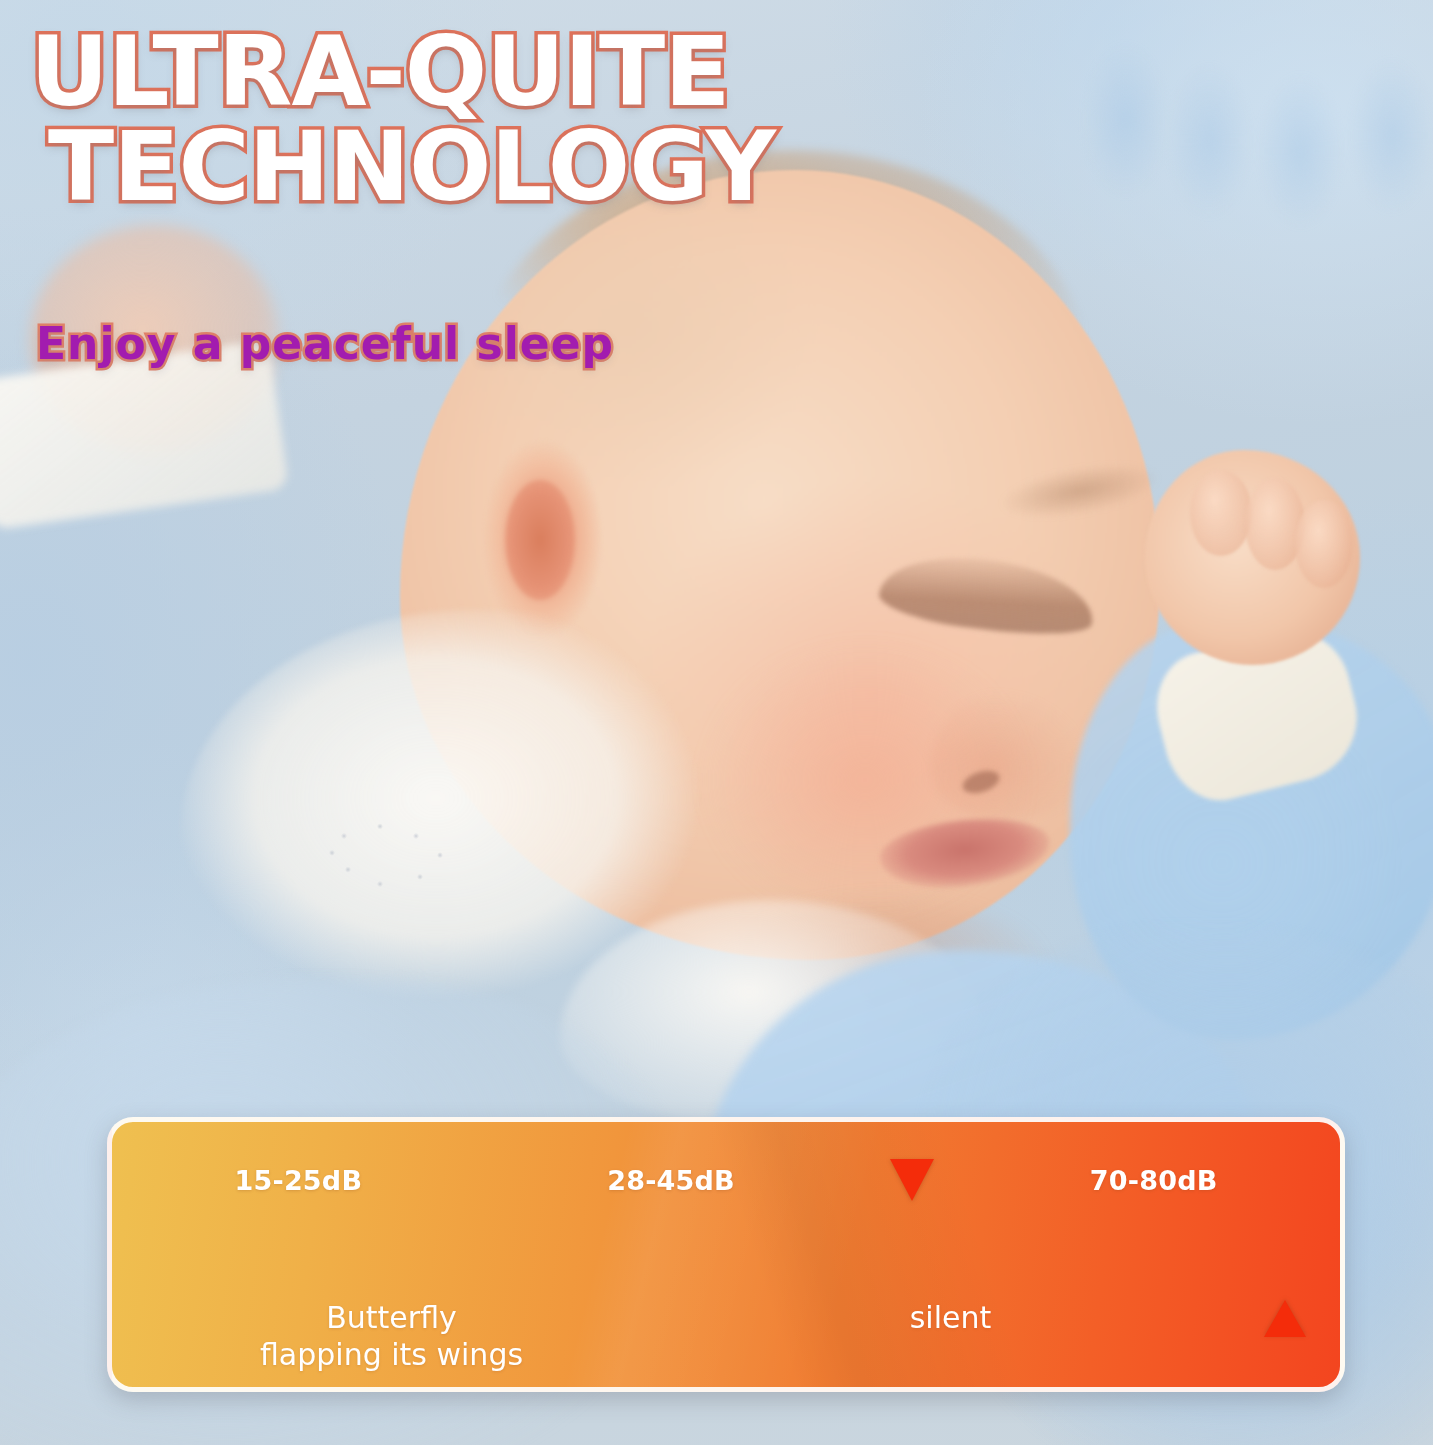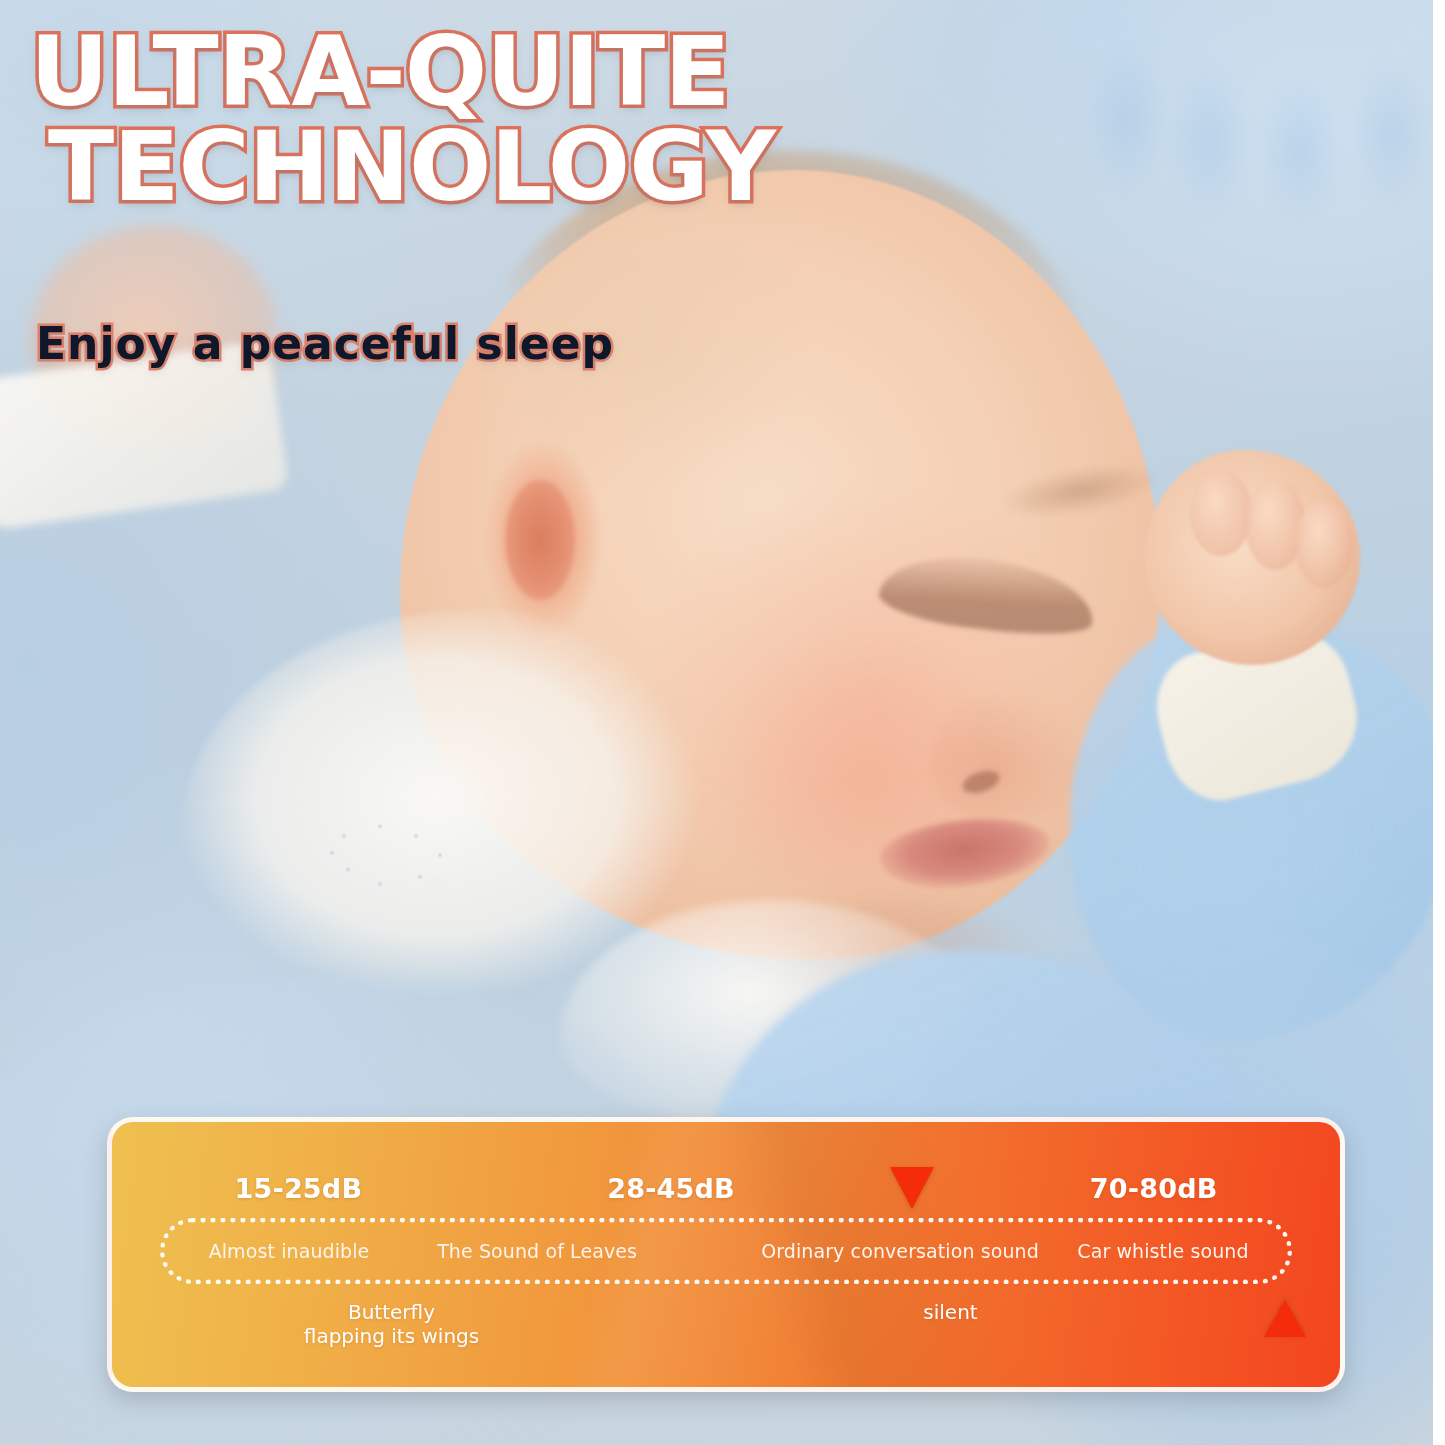--- a/index.html
+++ b/index.html
@@ -284,21 +284,21 @@
   .headline .l2 { display: block; padding-left: 18px; }
 
   .subhead {
     position: absolute;
     left: 36px; top: 318px;
     z-index: 6;
     font-family: "DejaVu Sans", sans-serif;
     font-weight: 700;
     font-size: 44px;
     letter-spacing: 1px;
-    color: #0f172a;
+    color: #a21caf;
     -webkit-text-stroke: 5px #e28068;
     paint-order: stroke fill;
     text-shadow: 0 3px 8px rgba(130,130,140,.30);
     white-space: nowrap;
   }
 
   
   .db-panel {
     position: absolute;
     left: 107px; top: 1117px;
@@ -324,21 +324,21 @@
       linear-gradient(104deg, rgba(255,255,255,0) 40%, rgba(255,255,255,.07) 44%, rgba(255,255,255,0) 60%),
       linear-gradient(72deg, rgba(0,0,0,0) 52%, rgba(0,0,0,.045) 57%, rgba(0,0,0,0) 70%);
     pointer-events: none;
   }
 
   .db-inner { position: relative; height: 100%; z-index: 2; }
 
   
   .db-row-top {
     position: absolute;
-    left: 0; top: 44px;
+    left: 0; top: 36px;
     width: 100%; height: 44px;
     display: flex;
   }
   .db-cell {
     flex: 1 1 0;
     display: flex;
     align-items: center;
     justify-content: center;
     color: #ffffff;
     font-family: "DejaVu Sans", sans-serif;
@@ -397,21 +397,21 @@
   }
   .lbl-cell {
     flex: 1 1 0;
     display: flex;
     align-items: flex-start;
     justify-content: center;
     padding-top: 2px;
     color: #ffffff;
     font-family: "DejaVu Sans", sans-serif;
     font-weight: 400;
-    font-size: 20px;
+    font-size: 30px;
     line-height: 1.22;
     text-align: center;
     text-shadow: 0 1px 3px rgba(140,70,30,.20);
   }
   .lbl-cell.marker-cell { flex: 0 0 110px; align-items: flex-start; }
   .lbl-cell span { display: block; }
 </style>
 </head>
 <body>
 
@@ -459,27 +459,20 @@
 
       <div class="db-row-top">
         <div class="db-cell">15-25dB</div>
         <div class="db-cell">28-45dB</div>
         <div class="db-cell marker-cell">
           <div class="tri-down"></div>
         </div>
         <div class="db-cell">70-80dB</div>
       </div>
 
-      <div class="db-capsule">
-        <div class="cap-cell">Almost inaudible</div>
-        <div class="cap-cell">The Sound of Leaves</div>
-        <div class="cap-cell spacer"></div>
-        <div class="cap-cell">Ordinary conversation sound</div>
-        <div class="cap-cell">Car whistle sound</div>
-      </div>
 
       <div class="db-row-bottom">
         <div class="lbl-cell">
           <div>
             <span>Butterfly</span>
             <span>flapping its wings</span>
           </div>
         </div>
         <div class="lbl-cell">
           <div>

